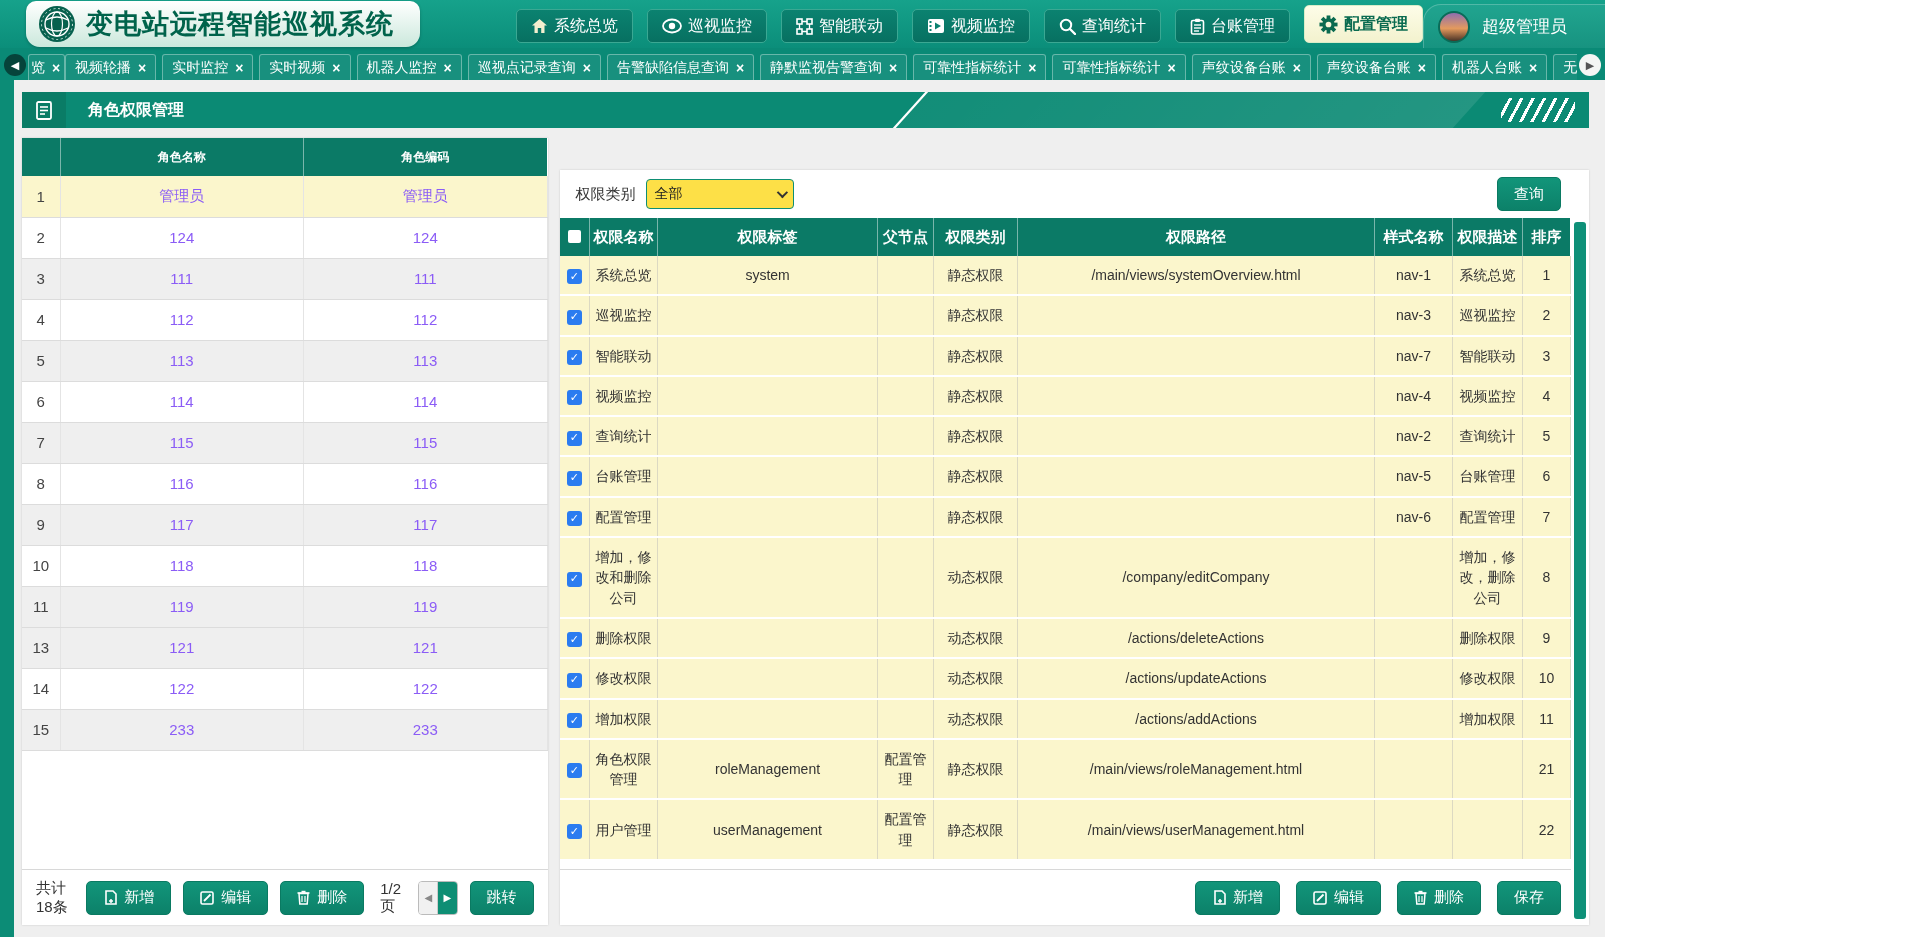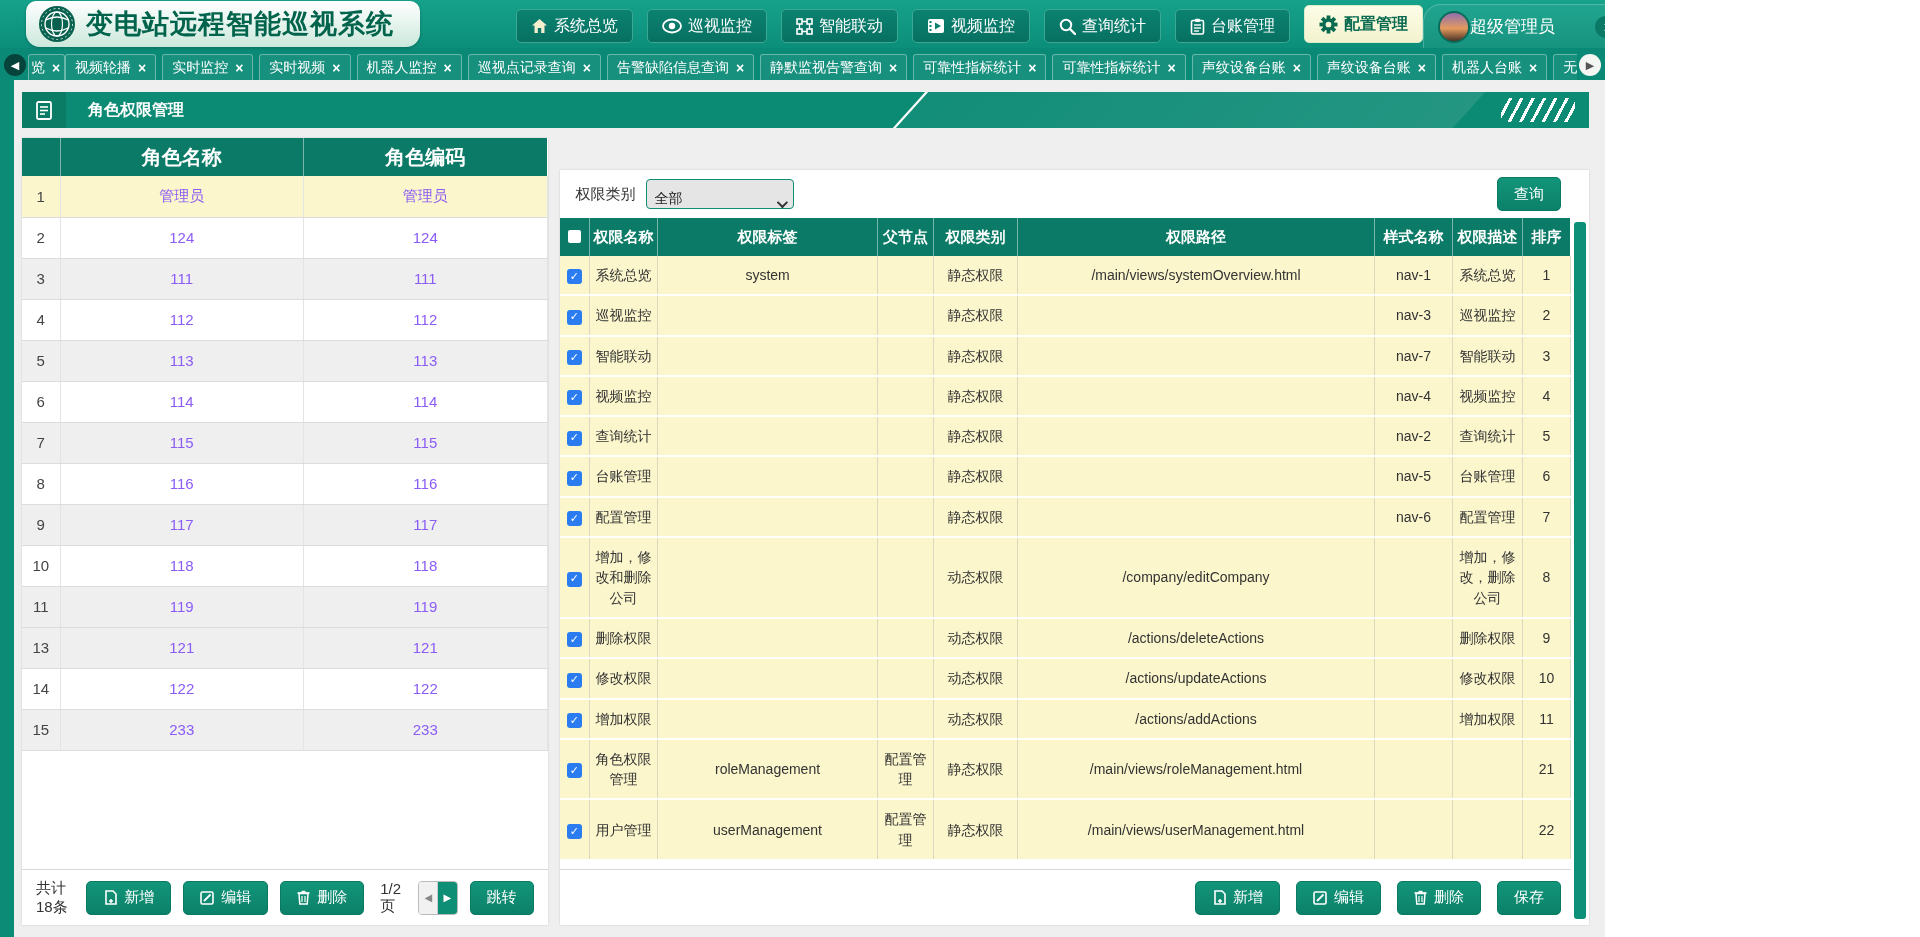--- a/index.html
+++ b/index.html
@@ -7,21 +7,21 @@
   .app { width:1605px; height:937px; position:relative; overflow:hidden; background:#EFEFEF; }
 
   
   .top-header { height:48px; background:linear-gradient(180deg,#16A28B,#0B8E7A); display:flex; align-items:center; position:relative; z-index:5; }
   .logo-panel { height:46px; margin-left:26px; padding:0 26px 0 12px; background:linear-gradient(180deg,#FFFFFF,#CBE8DC); border-radius:10px 10px 14px 14px; display:flex; align-items:center; gap:10px; box-shadow:0 1px 3px rgba(0,0,0,.25); }
   .app-title { font-size:27px; font-weight:bold; color:#00634B; letter-spacing:1px; white-space:nowrap; }
   .main-nav { display:flex; gap:14px; margin-left:96px; align-items:flex-end; height:100%; padding-bottom:5px; }
   .nav-btn { height:34px; padding:0 14px; background:linear-gradient(180deg,#0B8270,#077061); border:1px solid #3BA893; border-radius:5px; color:#FFFFFF; font-size:16px; display:flex; align-items:center; gap:6px; cursor:pointer; white-space:nowrap; }
   .nav-btn svg { flex:0 0 auto; }
   .nav-btn.active { background:linear-gradient(180deg,#FDFDE8,#F3F2CE); color:#0A6B50; font-weight:bold; border:1px solid #D9EDC8; height:38px; }
-  .user-panel { margin-left:auto; height:44px; align-self:flex-end; min-width:300px; display:flex; align-items:center; padding:0 18px 0 14px; background:rgba(255,255,255,0.05); border:1px solid rgba(255,255,255,0.22); border-bottom:none; border-radius:18px 18px 0 0; }
+  .user-panel { margin-left:auto; height:44px; align-self:flex-end; min-width:300px; display:flex; align-items:center; gap:12px; padding:0 18px 0 14px; background:rgba(255,255,255,0.05); border:1px solid rgba(255,255,255,0.22); border-bottom:none; border-radius:18px 18px 0 0; }
   .avatar { width:32px; height:32px; border-radius:50%; border:2px solid #0A6B58; background:linear-gradient(180deg,#8F6FAE 0%,#E49A5E 55%,#4A3326 100%); }
   .user-name { color:#FFFFFF; font-size:17px; margin-right:40px; white-space:nowrap; }
   .round-icon { width:22px; height:22px; border-radius:50%; background:#0A7A67; color:#DFEFEA; font-size:14px; font-weight:bold; font-family:"Liberation Serif","DejaVu Serif",serif; display:flex; align-items:center; justify-content:center; cursor:pointer; }
 
   
   .tab-strip { height:32px; background:#0A8A76; display:flex; align-items:flex-end; padding:0 2px; position:relative; z-index:4; }
   .tab-scroll-btn { width:22px; height:22px; border-radius:50%; margin:0 2px 4px 2px; display:flex; align-items:center; justify-content:center; font-size:11px; cursor:pointer; flex:0 0 auto; }
   .tab-scroll-btn.left { background:#06443B; color:#FFFFFF; }
   .tab-scroll-btn.right { background:#F4F6F4; color:#555555; }
   .tab-list { display:flex; flex:1 1 auto; overflow:hidden; align-items:flex-end; gap:6px; }
@@ -40,39 +40,39 @@
   .title-swoosh { position:absolute; right:120px; top:-4px; bottom:-4px; width:560px; background:linear-gradient(to right,rgba(255,255,255,0.03),rgba(255,255,255,0.10)); border-left:3px solid #FFFFFF; transform:skewX(-42deg); }
   .title-stripes { position:absolute; right:14px; top:6px; bottom:6px; width:74px; background:repeating-linear-gradient(118deg,transparent 0 7px,#FFFFFF 7px 10px); }
 
   .panels { display:flex; gap:12px; margin-top:10px; height:787px; }
   .panel { background:#FFFFFF; box-shadow:0 0 2px rgba(0,0,0,.15); }
 
   
   .left-panel { width:828px; display:flex; flex-direction:column; }
   table { border-collapse:collapse; width:100%; table-layout:fixed; }
   .role-table col.c-idx { width:38px; }
-  .role-table th { background:#0B7A66; color:#FFFFFF; font-size:20px; font-weight:bold; height:38px; border-right:1px solid rgba(255,255,255,.45); }
+  .role-table th { background:#0B7A66; color:#FFFFFF; font-size:12px; font-weight:bold; height:38px; border-right:1px solid rgba(255,255,255,.45); }
   .role-table td { height:41px; text-align:center; font-size:15px; color:#8b5cf6; border-bottom:1px solid #DCDCDC; border-right:1px solid #E4E4E4; }
   .role-table tr.even td { background:#EFEFEF; }
   .role-table tr.selected td { background:#FBF6CC; }
   .role-table td.idx { color:#444444; }
   .panel-footer { margin-top:auto; border-top:1px solid #D8D8D8; height:56px; display:flex; align-items:center; padding:0 14px; gap:12px; background:#FFFFFF; }
   .total-label { font-size:15px; color:#333333; margin-right:auto; }
   .btn { background:linear-gradient(180deg,#12957A,#0C8169); color:#FFFFFF; border:1px solid #0A english7A62; border:1px solid #0A7A62; border-radius:5px; font-size:15px; height:34px; padding:0 16px; display:flex; align-items:center; gap:7px; cursor:pointer; white-space:nowrap; }
   .page-info { font-size:15px; color:#333333; margin:0 4px; }
   .pager { display:flex; border:1px solid #BBBBBB; border-radius:4px; overflow:hidden; }
   .pager-btn { width:30px; height:32px; display:flex; align-items:center; justify-content:center; font-size:10px; cursor:pointer; }
   .pager-btn.prev { background:#F1F1F1; color:#888888; border-right:1px solid #CCCCCC; }
   .pager-btn.next { background:#0E8E74; color:#FFFFFF; }
 
   
   .right-panel { flex:1 1 auto; display:flex; flex-direction:column; position:relative; padding-right:18px;margin-top:32px; }
   .filter-row { height:48px; display:flex; align-items:center; padding:0 10px 0 16px; gap:10px; }
   .filter-label { font-size:15px; color:#333333; }
-  .select { width:148px; height:30px; border:1px solid #0E8E74; border-radius:4px; background:#e5e5e5; display:flex; align-items:flex-end; padding:0 8px; cursor:pointer; }
+  .select { width:148px; height:30px; border:1px solid #0E8E74; border-radius:4px; background:#fde047; display:flex; align-items:center; padding:0 8px; cursor:pointer; }
   .select-value { font-size:14px; color:#222222; flex:1; }
   .chevron { width:8px; height:8px; border-right:2px solid #333; border-bottom:2px solid #333; transform:rotate(45deg) translateY(-2px); }
   .filter-row .btn { margin-left:auto; }
   .perm-wrap { flex:1 1 auto; overflow:hidden; }
   .perm-table col.c0{width:30px;} .perm-table col.c1{width:68px;} .perm-table col.c2{width:220px;} .perm-table col.c3{width:56px;} .perm-table col.c4{width:84px;} .perm-table col.c6{width:78px;} .perm-table col.c7{width:70px;} .perm-table col.c8{width:48px;}
   .perm-table th { background:#0B7A66; color:#FFFFFF; font-size:15px; font-weight:bold; height:38px; border-right:1px solid rgba(255,255,255,.45); padding:0 2px; }
   .perm-table td { background:#FBF6CC; font-size:14px; color:#333333; text-align:center; padding:9px 3px; border-right:1px solid #DCD9C2; border-bottom:2px solid #FFFFFF; line-height:1.45; }
   .hdr-cb { width:13px; height:13px; background:#FFFFFF; display:inline-block; border-radius:2px; }
   .cb { width:15px; height:15px; background:#2B7CF0; border-radius:3px; display:inline-flex; align-items:center; justify-content:center; color:#FFFFFF; font-size:11px; font-weight:bold; cursor:pointer; }
   .right-footer { justify-content:flex-end; gap:16px; padding-right:10px; }

